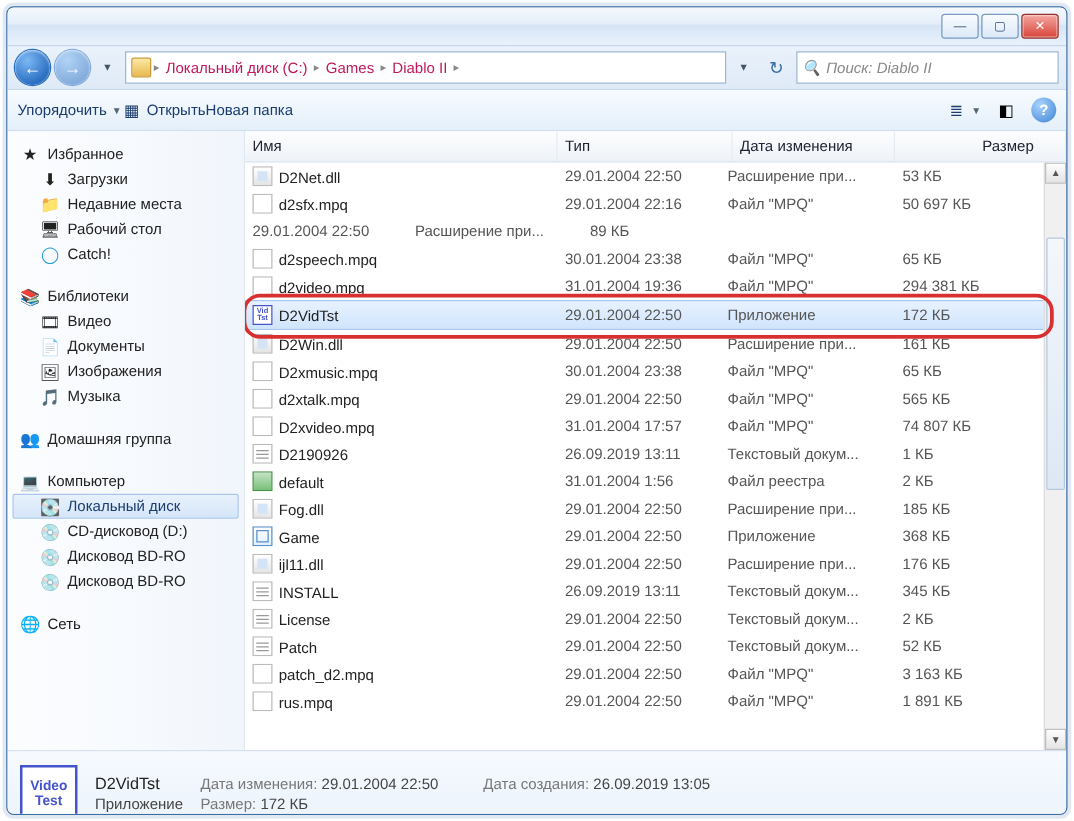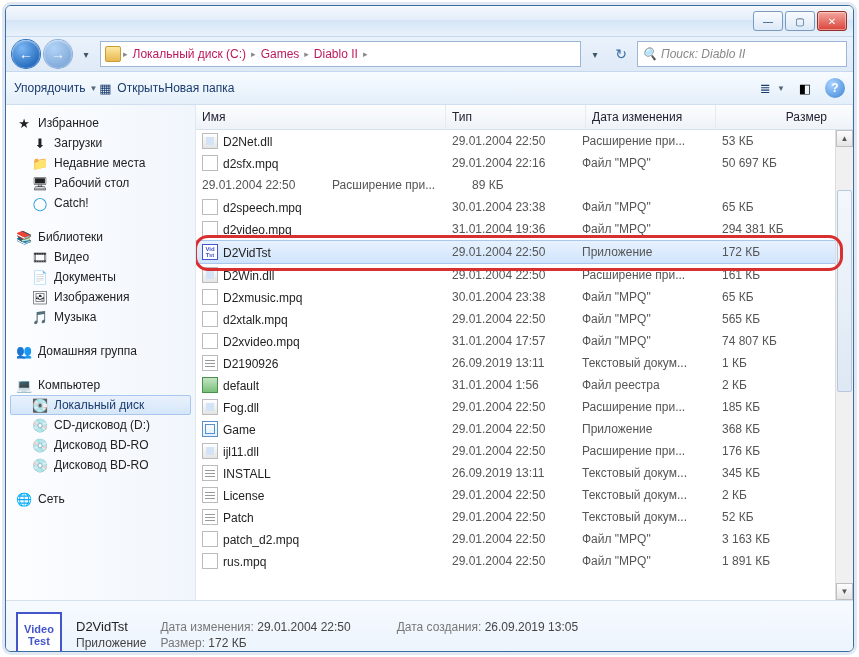--- a/index.html
+++ b/index.html
@@ -52,21 +52,21 @@
 .fi-mpq{background:#fff;border:1px solid #bbb;box-sizing:border-box}
 .fi-app{background:linear-gradient(#fff,#e0f0ff);border:1px solid #5a8fc8;box-sizing:border-box;position:relative}
 .fi-app::after{content:"";position:absolute;inset:2px;border:1px solid #5a8fc8}
 .fi-vt{background:#fff;border:1px solid #4455cc;box-sizing:border-box;color:#4455cc;font-size:6px;line-height:6px;font-weight:bold;text-align:center;padding-top:1px}
 .highlight{position:absolute;left:-2px;right:10px;height:30px;border:3px solid #d83030;border-radius:14px;top:calc(5*22px - 5px);pointer-events:none;z-index:5}
 .details{height:56px;border-top:1px solid #d8e2ee;background:linear-gradient(#f6faff,#eaf2fb);display:flex;align-items:center;padding:6px 10px;gap:14px}
 .det-icon{width:42px;height:42px;background:#fff;border:2px solid #4455cc;color:#4455cc;display:flex;align-items:center;justify-content:center;font-size:11px;font-weight:bold;line-height:12px;text-align:center}
 .det-txt{color:#444;line-height:16px}
 .det-txt .name{color:#222;font-size:13px}
 .det-txt .lbl{color:#777}
-.det-cols{display:flex;gap:46px}
+.det-cols{display:flex;gap:36px}
 .scrollbar-v{position:absolute;right:0;top:0;bottom:0;width:17px;background:#f0f0f0;border-left:1px solid #ddd}
 .sb-btn{height:17px;background:linear-gradient(#fdfdfd,#e4e4e4);border:1px solid #bfbfbf;box-sizing:border-box;display:flex;align-items:center;justify-content:center;font-size:8px;color:#555}
 .sb-thumb{position:absolute;left:1px;right:1px;top:60px;height:200px;background:linear-gradient(#f4f7fb,#dde8f4);border:1px solid #b5c8de;border-radius:2px}
 </style>
 </head>
 <body>
 
 <div class="window">
 <div class="inner">
 

